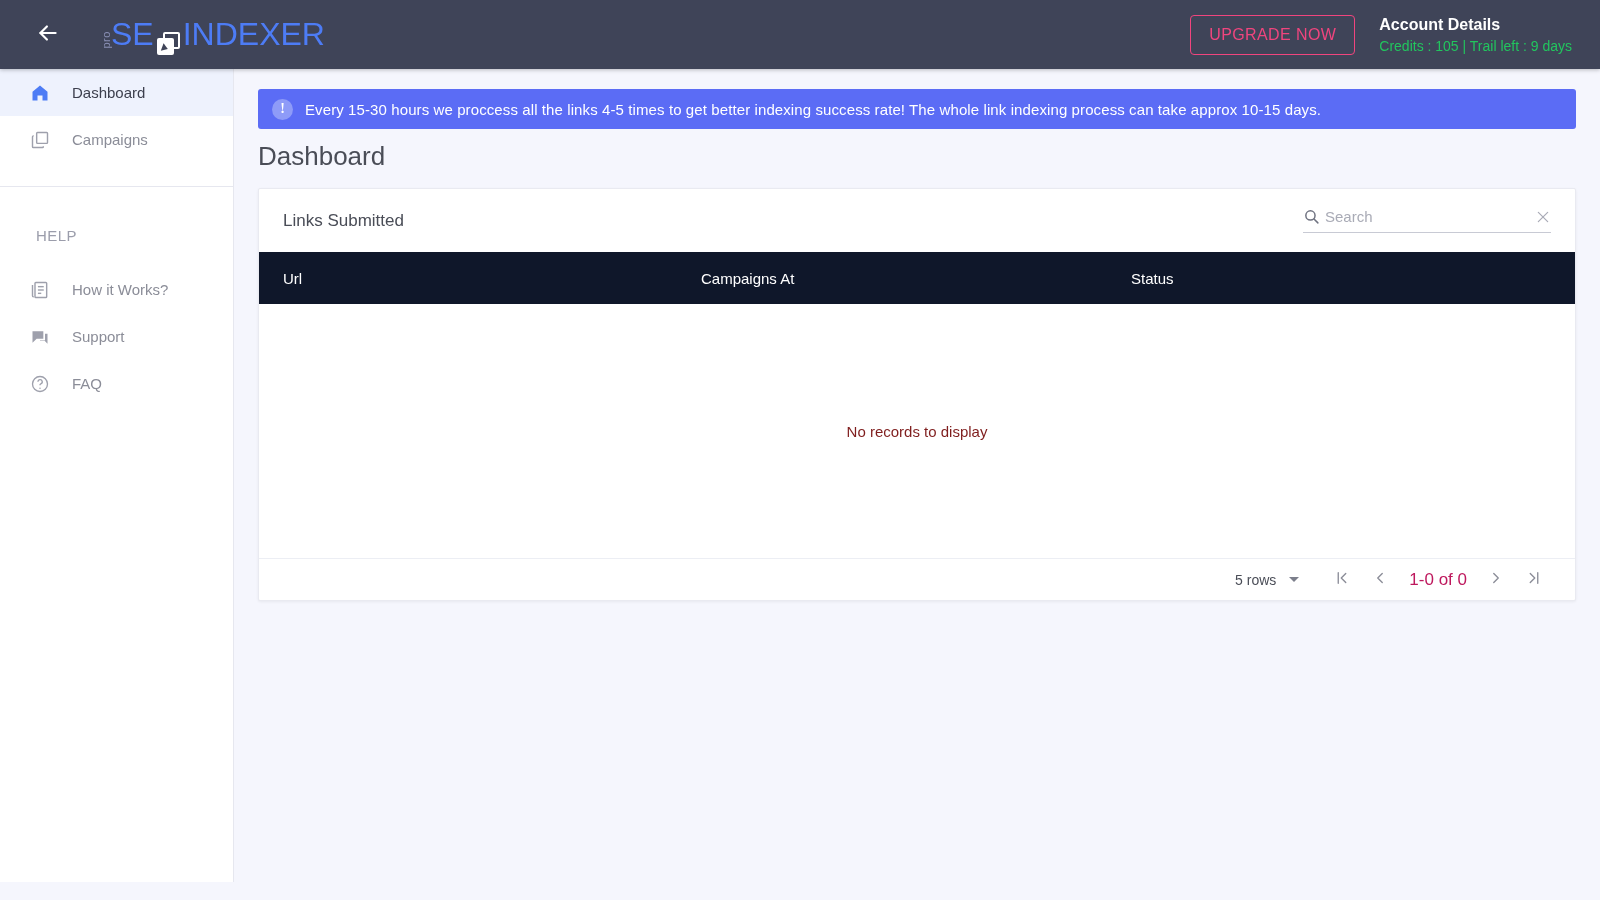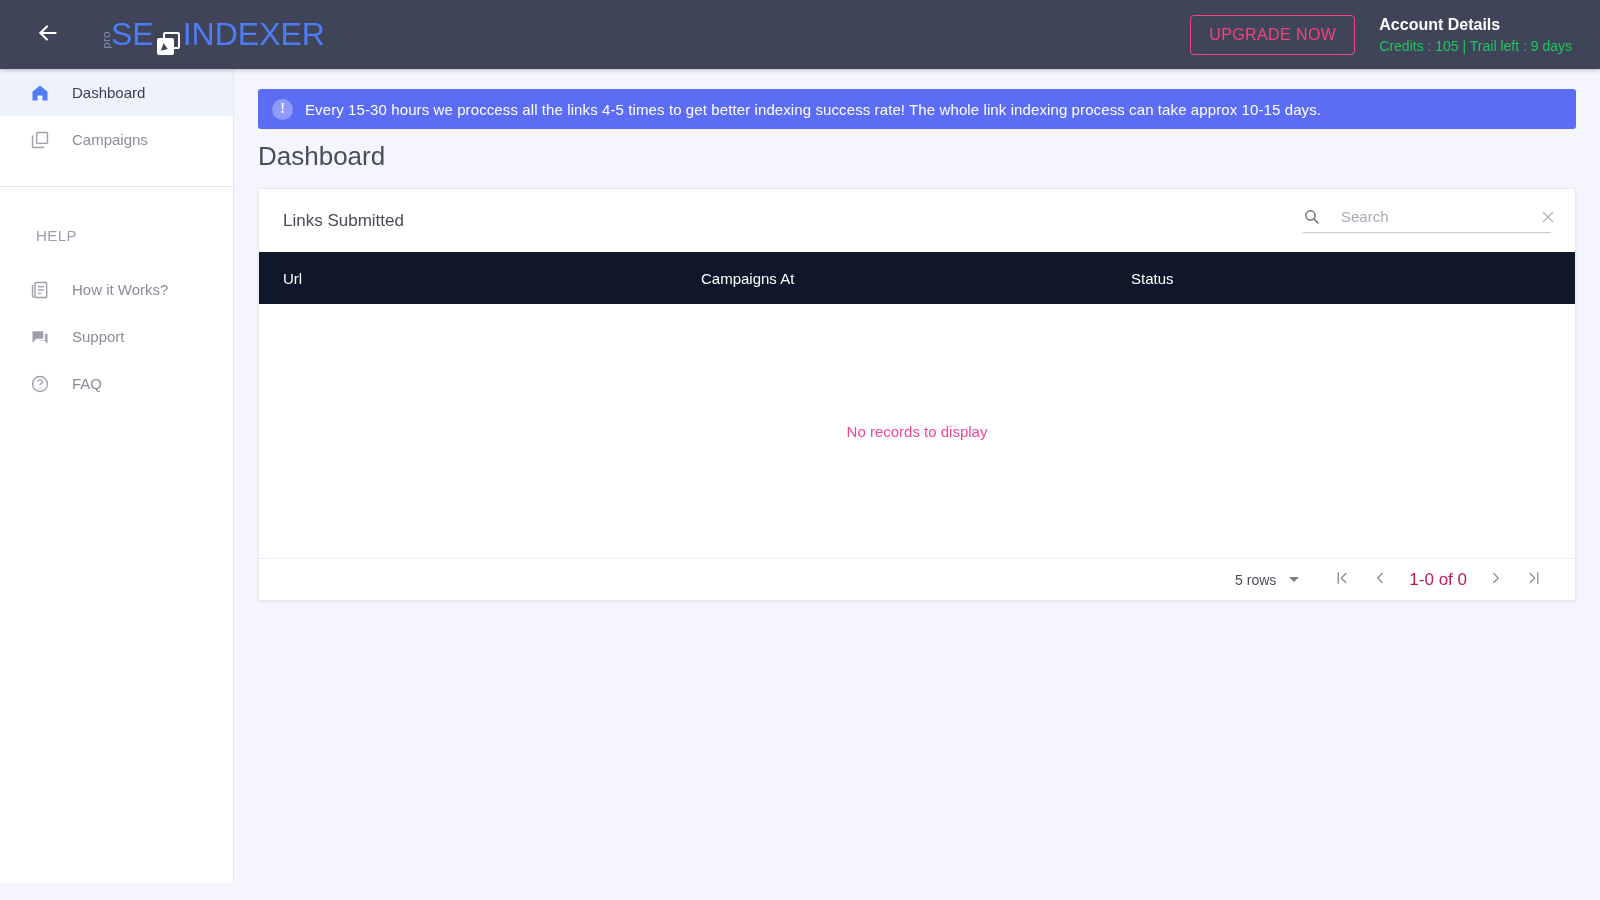--- a/index.html
+++ b/index.html
@@ -136,36 +136,36 @@
     padding: 0 24px 0 24px;
   }
   .card-title { font-size: 17px; color: #4a4d57; }
   .search-wrap {
     margin-left: auto; display: flex; align-items: center;
     width: 248px; border-bottom: 1px solid #c8cad4; padding-bottom: 7px;
   }
   .search-icon { color: #6f7280; display: flex; align-items: center; }
   .search-input {
     border: none; outline: none; flex: 1;
-    font-size: 15px; color: #14532d; margin-left: 21px;
+    font-size: 15px; color: #14532d; margin-left: 5px;
     font-family: "Liberation Sans", sans-serif; background: transparent;
   }
   .search-input::placeholder { color: #a9abb6; }
   .search-clear { color: #a9abb6; cursor: pointer; display: flex; align-items: center; }
 
   .table { width: 100%; border-collapse: collapse; table-layout: fixed; }
   .table thead th {
     background: #0f172a; color: #ffffff; font-size: 15px; font-weight: 400;
     text-align: left; height: 52px; padding: 0 0 0 0;
   }
   .th-url { width: 442px; padding-left: 24px !important; }
   .th-submitted { width: 430px; }
   .th-status { width: auto; }
   .empty-cell {
-    height: 254px; text-align: center; color: #ec4899; font-size: 15px;
+    height: 254px; text-align: center; color: #7f1d1d; font-size: 15px;
     background: #ffffff;
   }
   .card-foot {
     height: 42px; border-top: 1px solid #eceef4;
     display: flex; align-items: center; justify-content: flex-end;
     padding-right: 22px; color: #5a5d68; font-size: 14px;
   }
   .rows-select {
     display: flex; align-items: center; cursor: pointer; margin-right: 24px;
   }

